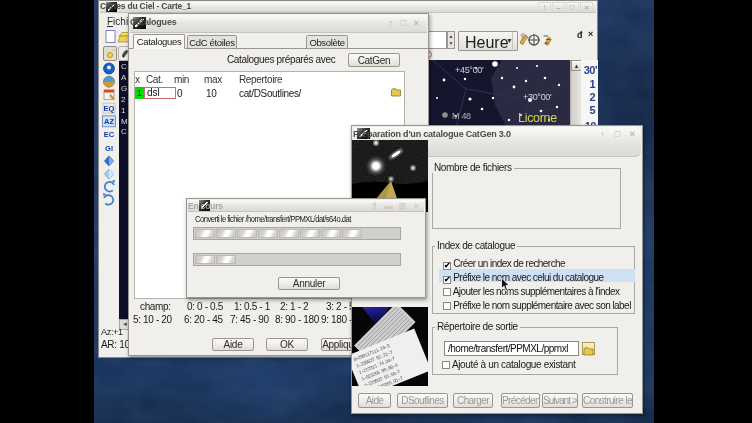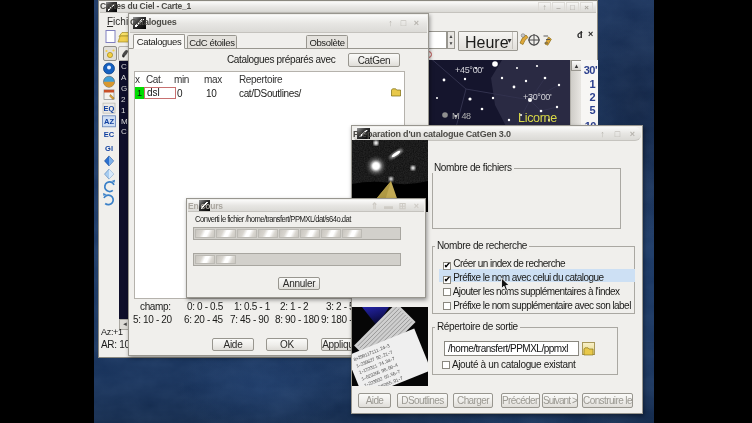--- a/index.html
+++ b/index.html
@@ -254,21 +254,21 @@
   <div class="abs t10" style="left:55px; top:300px;">6: 20 - 45</div>
   <div class="abs t10" style="left:101px; top:300px;">7: 45 - 90</div>
   <div class="abs t10" style="left:146px; top:300px;">8: 90 - 180</div>
   <div class="abs t10" style="left:192px; top:300px;">9: 180 - 360</div>
   <div class="btn" style="left:83px; top:324px; width:42px; height:13px; line-height:12px;">Aide</div>
   <div class="btn" style="left:137px; top:324px; width:42px; height:13px; line-height:12px;">OK</div>
   <div class="btn" style="left:192px; top:324px; width:42px; height:13px; line-height:12px;">Appliquer</div>
 </div>
 
 <div class="win" id="catgen" style="left:351px; top:125px; width:292px; height:289px;">
-  <div class="tbar" style="height:14px;border-radius:6px;">
+  <div class="tbar" style="height:30px;border-radius:6px;">
     <div class="ticon" style="left:4px; top:1px; width:13px; height:11px;"></div>
     <div class="ttl" style="top:2px; right:28px;">Préparation d'un catalogue CatGen 3.0</div>
     <div class="tbtns" style="top:2px; right:3px;">
           <div class="tb">↑</div>
           <div class="tb">□</div>
           <div class="tb">×</div>
         </div>
   </div>
 
   <div class="abs" style="left:0; top:14px; width:76px; height:72px; background:#0a0a0a; overflow:hidden;">
@@ -340,21 +340,21 @@
           <text x="5" y="69">1-223032 55.56-7</text>
           <text x="5" y="76">5-333346355.91-7</text>
         </g>
       </g>
     </svg>
   </div>
 
   <div class="abs" style="left:80px; top:42px; width:189px; height:61px; border:1px solid #aaa8a2;"></div>
   <div class="abs t10" style="left:80px; top:36px; background:#efeeeb; padding:0 2px;">Nombre de fichiers</div>
   <div class="abs" style="left:80px; top:120px; width:203px; height:68px; border:1px solid #aaa8a2;"></div>
-  <div class="abs t10" style="left:83px; top:114px; background:#efeeeb; padding:0 2px;">Nombre de recherche</div>
+  <div class="abs t10" style="left:83px; top:114px; background:#efeeeb; padding:0 2px;">Index de catalogue</div>
   <div class="abs" style="left:87px; top:143px; width:196px; height:13px; background:#cde0f4;"></div>
   <div class="abs t10" style="left:91px; top:131px; line-height:14px; white-space:nowrap; letter-spacing:-0.55px;">
     <span class="cb">✔</span> Créer un index de recherche<br>
     <span class="cb">✔</span> Préfixe le nom avec celui du catalogue<br>
     <span class="cb"></span> Ajouter les noms supplémentaires à l'index<br>
     <span class="cb"></span> Préfixe le nom supplémentaire avec son label
   </div>
   <div class="abs" style="left:80px; top:201px; width:186px; height:48px; border:1px solid #aaa8a2;"></div>
   <div class="abs t10" style="left:83px; top:195px; background:#efeeeb; padding:0 2px;">Répertoire de sortie</div>
   <div class="abs" style="left:92px; top:215px; width:135px; height:15px; background:#fff; border:1px solid #8a8880; font-size:10px; color:#111; line-height:13px; padding-left:3px; letter-spacing:-0.5px;">/home/transfert/PPMXL/ppmxl</div>
@@ -396,21 +396,21 @@
     <div class="seg" style="left:64px;"></div>
         <div class="seg" style="left:85px;"></div>
         <div class="seg" style="left:106px;"></div>
     <div class="seg" style="left:127px;"></div>
         <div class="seg" style="left:148px;"></div>
   </div>
   <div class="abs" style="left:6px; top:54px; width:208px; height:13px; background:#d2d0cb; border:1px solid #a8a6a0;">
     <div class="seg" style="left:1px;"></div>
         <div class="seg" style="left:22px;"></div>
   </div>
-  <div class="btn" style="left:91px; top:78px; width:42px; height:13px; line-height:12px;">Annuler</div>
+  <div class="btn" style="left:91px; top:78px; width:62px; height:13px; line-height:12px;">Annuler</div>
 </div>
 
 <style>
 .tabs .tab { position:absolute; top:1px; height:14px; background:#e4e2dd; border:1px solid #98968f; border-radius:1.5px 1.5px 0 0;
   font-size:9.5px; letter-spacing:-0.35px; text-align:center; line-height:13px; color:#1b1b19; white-space:nowrap; overflow:hidden; }
 .tabs .tab.on { top:0px; height:15px; background:#f9f8f6; border-bottom:1px solid #f9f8f6; z-index:2; line-height:14px; }
 .rad { display:inline-block; width:8px; height:8px; border:1px solid #8a8880; border-radius:50%; background:#fff; vertical-align:-1px; }
 .rad.on { background:radial-gradient(circle, #000 0 2px, #fff 2.6px); }
 </style>
 </div>

